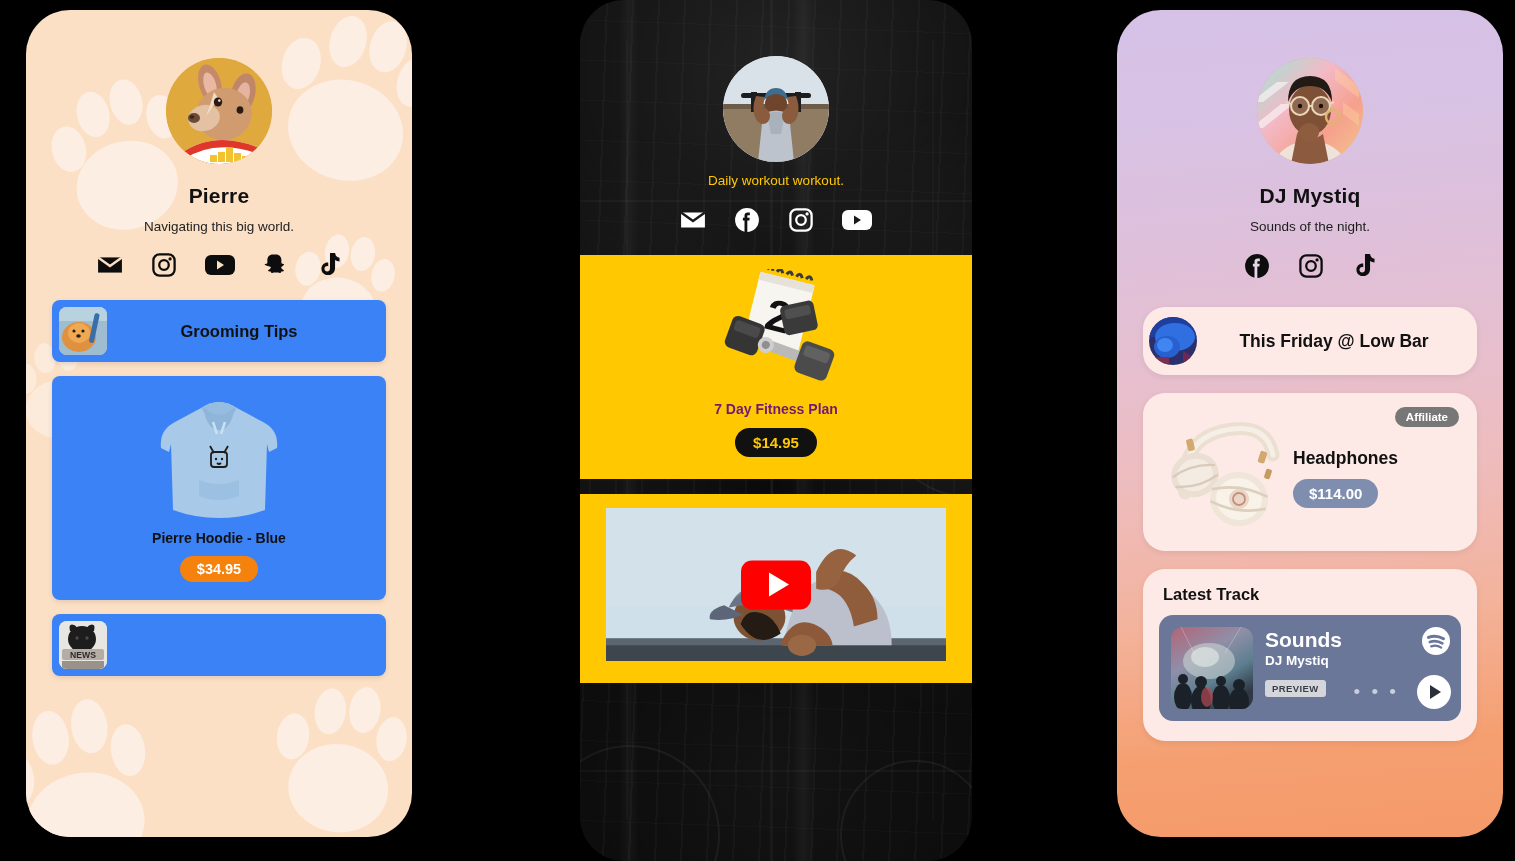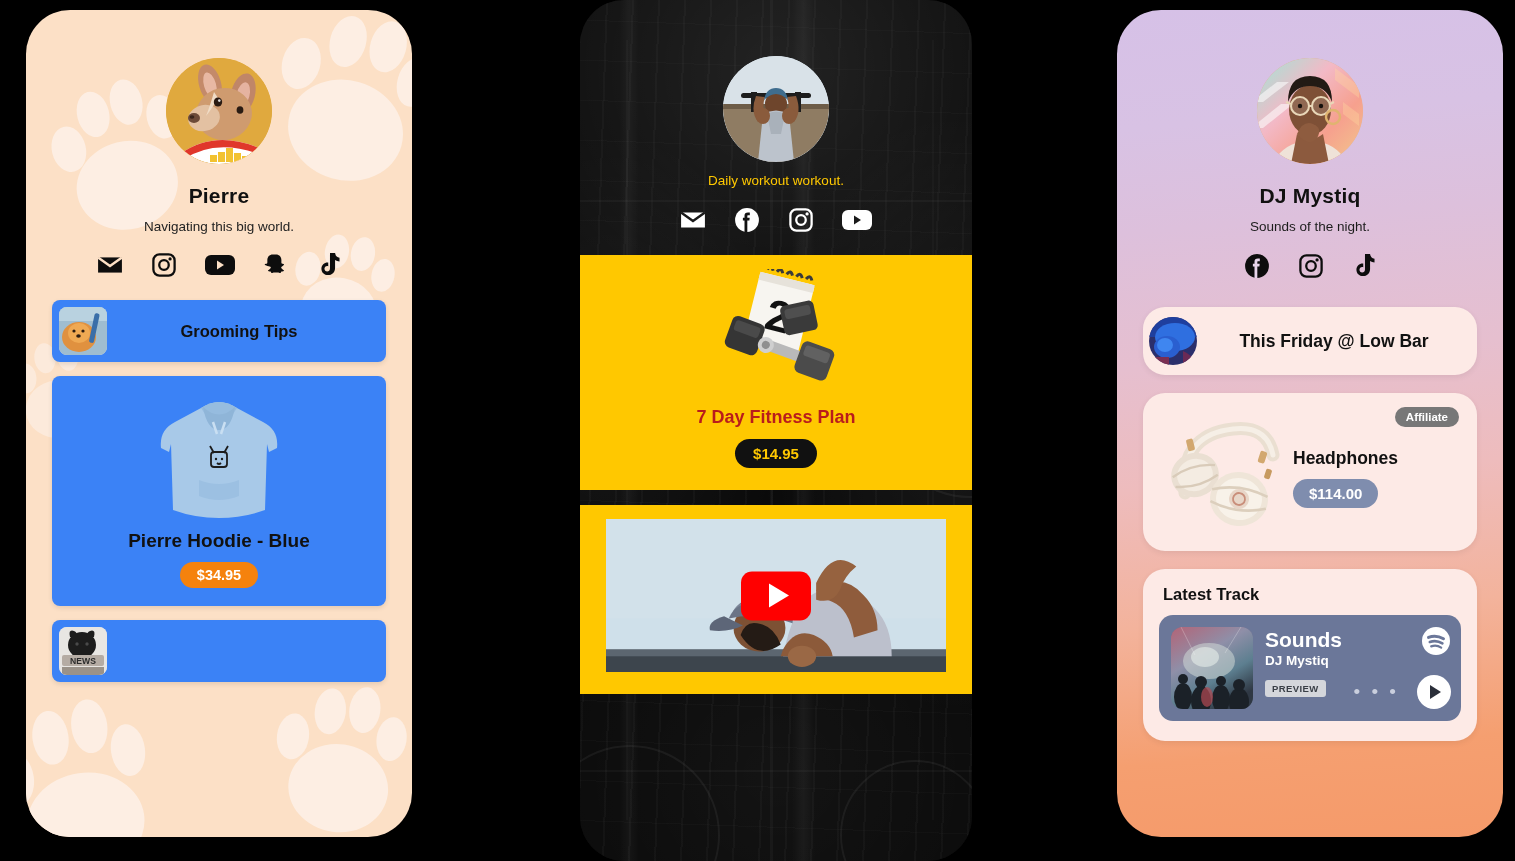--- a/index.html
+++ b/index.html
@@ -77,30 +77,30 @@
     flex: 0 0 48px; position: relative; background: #d6dde2;
   }
   .card-row-title {
     flex: 1; text-align: center; font-size: 16.5px; font-weight: bold;
     color: #111; margin-left: -8px; padding: 0 8px;
   }
 
   
   .prod-card { padding: 14px 14px 18px; text-align: center; }
   .prod-img { width: 136px; height: 132px; margin: 2px auto 6px; position: relative; }
-  .prod-title { font-size: 19px; font-weight: bold; color: #111; }
+  .prod-title { font-size: 14px; font-weight: bold; color: #111; }
   .price-pill {
     display: inline-block; margin-top: 10px; padding: 5px 17px;
     border-radius: 999px; font-size: 14.5px; font-weight: bold; color: #fff;
   }
 
   
   .ycard { background: #ffc800; position: relative; z-index: 3; }
   .ycard-prod { text-align: center; padding: 14px 0 22px; }
-  .ycard-title { font-size: 18px; font-weight: bold; color: #b91c1c; margin-top: 6px; }
+  .ycard-title { font-size: 14px; font-weight: bold; color: #701a75; }
   .ycard-price {
     display: inline-block; margin-top: 11px; padding: 6px 18px; border-radius: 999px;
     background: #111; color: #ffc800; font-size: 15px; font-weight: bold;
   }
   .vcard { background: #ffc800; position: relative; z-index: 3; padding: 14px 26px 22px; }
   .vcard-head { font-size: 16px; font-weight: bold; color: #111; margin-bottom: 10px; }
   .vthumb {
     position: relative; height: 153px; width: 100%;
     background: linear-gradient(170deg,#cfe0ea 0%, #bdd3e0 40%, #9fb2bd 72%, #5d6b74 100%);
     overflow: hidden;

